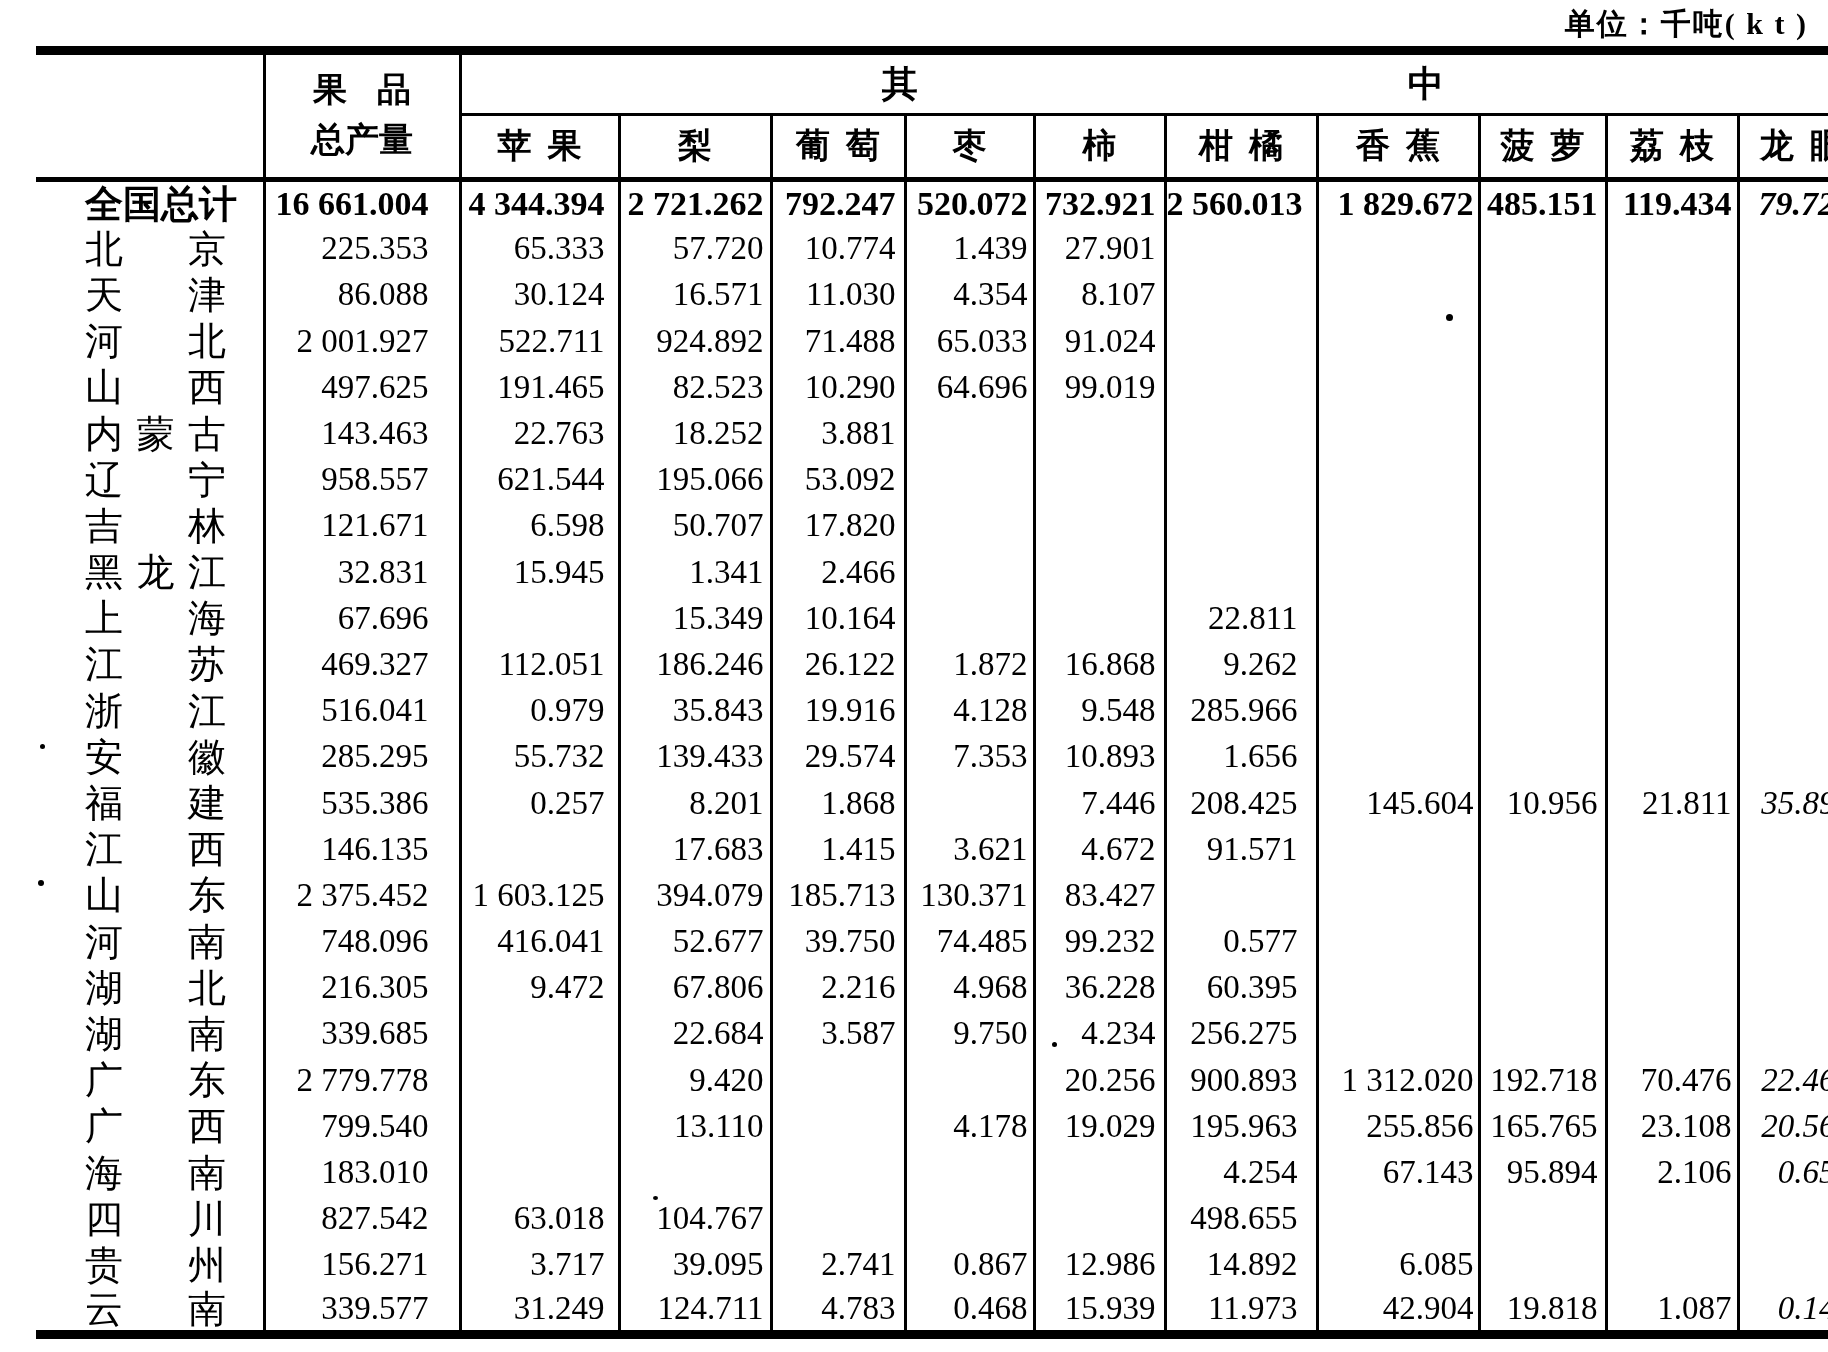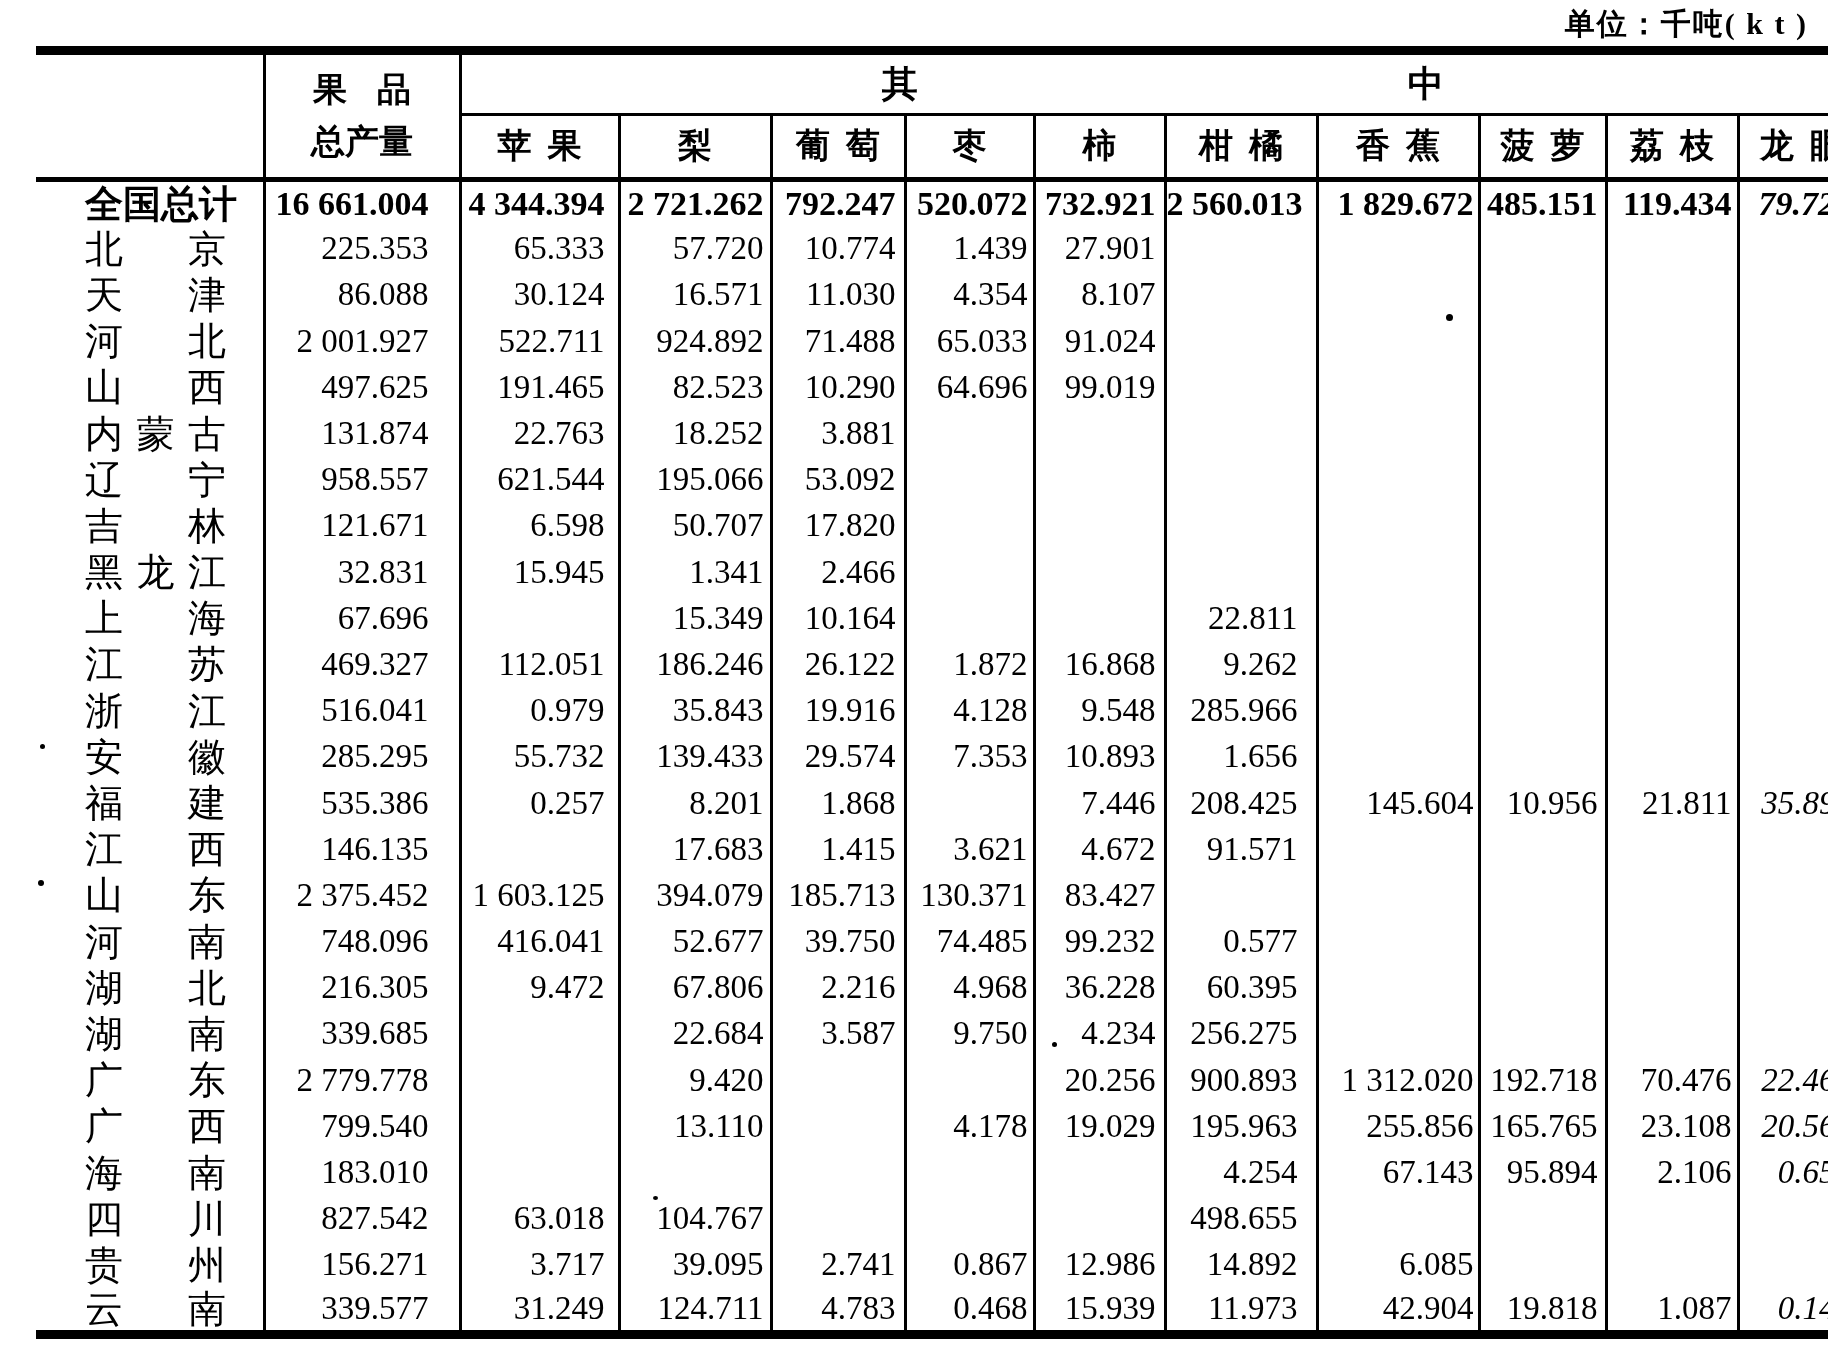--- a/index.html
+++ b/index.html
@@ -17,21 +17,21 @@
     border-top:9px solid #000; border-bottom:9px solid #000;
   }
   th,td{padding:0; overflow:visible;}
   thead th{font-weight:bold;}
   tr.h1{height:62px;}
   tr.h2{height:63px;}
   .corner-h{border-right:3px solid #000; border-bottom:5px solid #000;}
   .total-h{border-right:3px solid #000; border-bottom:5px solid #000; font-size:34px;}
   .total-h .two-line{display:flex; flex-direction:column; justify-content:space-evenly; height:122px;}
   .hline{display:flex; justify-content:center; gap:30px; line-height:1;}
-  .hline2{display:flex; justify-content:center; gap:0; line-height:1;}
+  .hline2{display:flex; justify-content:center; gap:0; line-height:1;font-family:Liberation Mono, monospace;}
   .span-h{border-bottom:3px solid #000; font-size:36px;}
   .span-label{display:flex; justify-content:center; gap:490px; line-height:1;}
   .fruit-th{border-right:3px solid #000; border-bottom:5px solid #000; font-size:34px;}
   .fruit-th:last-child{border-right:none;}
   .fruit-label{display:flex; justify-content:center; gap:16px; line-height:1;}
   tbody tr{height:46.2px;}
   tbody td{
     border-right:3px solid #000; font-size:33px;
     vertical-align:middle; white-space:nowrap; line-height:1;
   }
@@ -252,21 +252,21 @@
           <td class="num c10"></td>
         </tr>
         <tr>
           <td>
             <div class="region-name">
               <span>内</span>
               <span>蒙</span>
               <span>古</span>
             </div>
           </td>
-          <td class="num c0">131.874</td>
+          <td class="num c0">143.463</td>
           <td class="num c1">22.763</td>
           <td class="num c2">18.252</td>
           <td class="num c3">3.881</td>
           <td class="num c4"></td>
           <td class="num c5"></td>
           <td class="num c6"></td>
           <td class="num c7"></td>
           <td class="num c8"></td>
           <td class="num c9"></td>
           <td class="num c10"></td>

